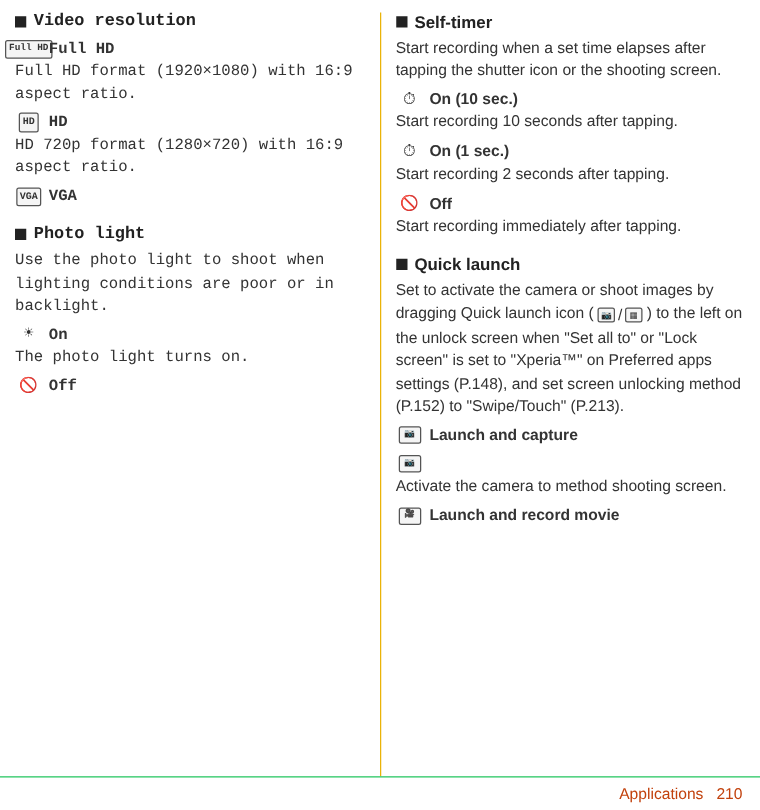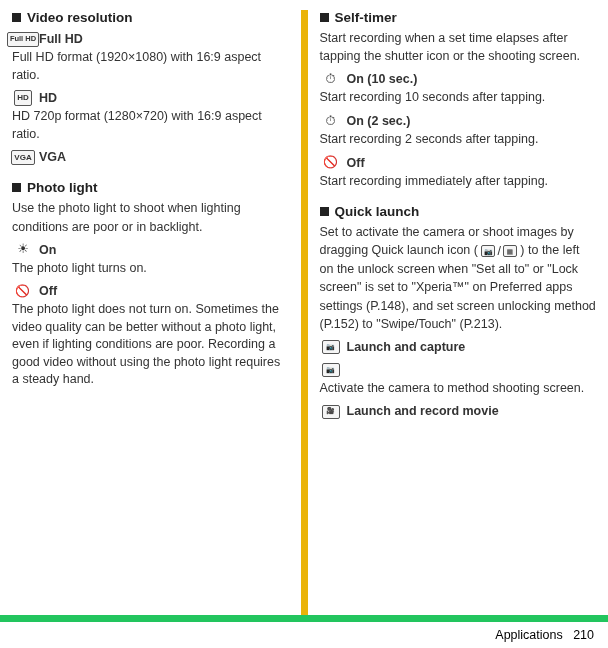--- a/index.html
+++ b/index.html
@@ -20,21 +20,22 @@
     .content {
       display: flex;
       flex: 1;
       padding: 10px 0 0 0;
     }
     .col {
       flex: 1;
       padding: 0 12px;
     }
     .col-left {
-      border-right: 7px solid #eab308;
+      border-right: 1px solid #eab308;
+      font-family: Liberation Mono, monospace;
     }
     .section {
       margin-bottom: 14px;
     }
     .section-title {
       font-size: 13.5px;
       font-weight: bold;
       display: flex;
       align-items: center;
       margin-bottom: 4px;
@@ -80,23 +81,23 @@
     .item-desc {
       font-size: 12.5px;
       color: #333;
       line-height: 1.4;
     }
     .footer {
       display: flex;
       justify-content: flex-end;
       align-items: center;
       padding: 6px 14px;
-      border-top: 7px solid #22c55e;
+      border-top: 1px solid #22c55e;
       font-size: 12.5px;
-      color: #000000;
+      color: #c2410c;
     }
     .icon-hd-box {
       border: 1px solid #555;
       border-radius: 2px;
       font-size: 8px;
       font-weight: bold;
       padding: 1px 2px;
       background: #f5f5f5;
       color: #333;
     }
@@ -202,21 +203,20 @@
 
           
           <div class="item-row">
             <div class="item-icon">
               <span class="icon-off-x">🚫</span>
             </div>
             <div>
               <span class="item-label">Off</span>
             </div>
           </div>
-          <div class="item-desc">The photo light does not turn on. Sometimes the video quality can be better without a photo light, even if lighting conditions are poor. Recording a good video without using the photo light requires a steady hand.</div>
         </div>
       </div>
 
     </div>
 
     <div class="col col-right">
 
       <div class="section">
         <div class="section-title">
           <span class="bullet-square"></span>
@@ -235,21 +235,21 @@
             </div>
           </div>
           <div class="item-desc">Start recording 10 seconds after tapping.</div>
 
           
           <div class="item-row">
             <div class="item-icon">
               <span style="font-size:13px;">⏱</span>
             </div>
             <div>
-              <span class="item-label">On (2 sec.)</span>
+              <span class="item-label">On (1 sec.)</span>
             </div>
           </div>
           <div class="item-desc">Start recording 2 seconds after tapping.</div>
 
           
           <div class="item-row">
             <div class="item-icon">
               <span class="icon-off-x">🚫</span>
             </div>
             <div>

